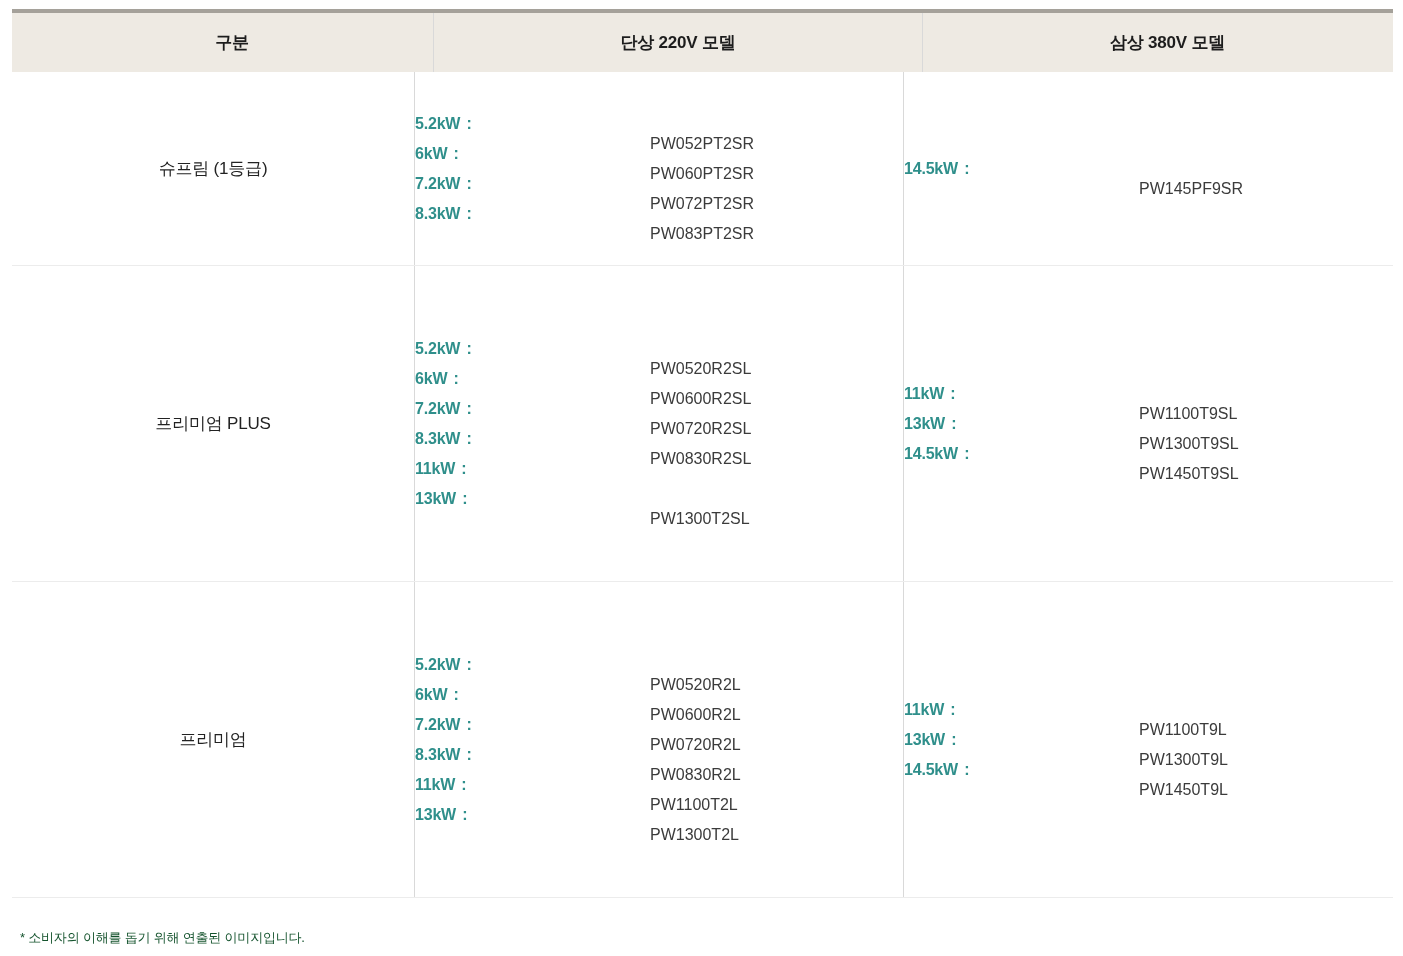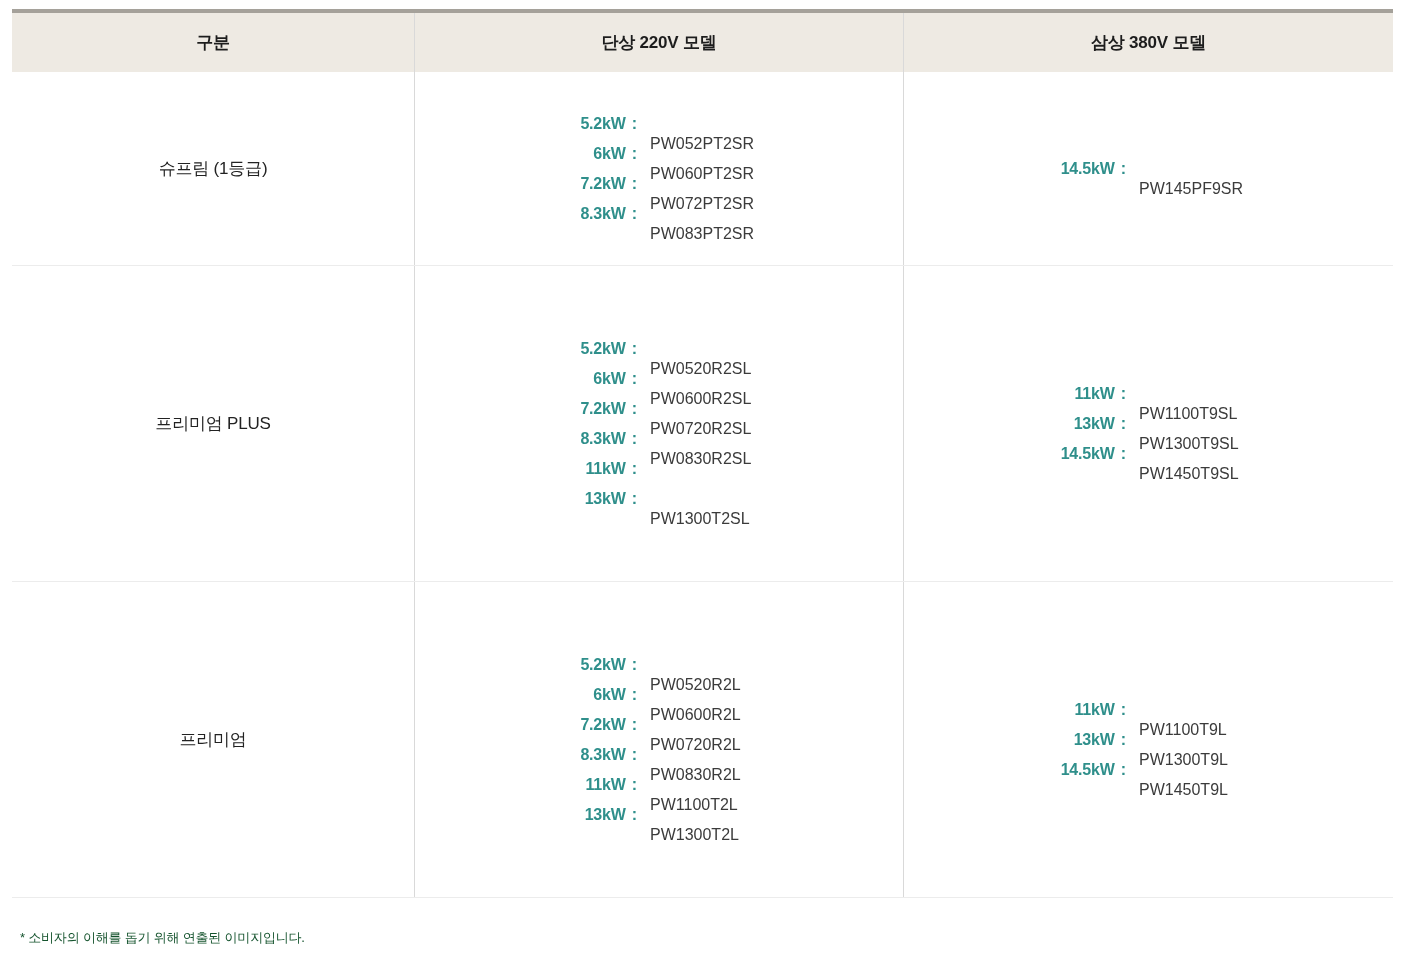--- a/index.html
+++ b/index.html
@@ -16,20 +16,21 @@
     border-top:4px solid var(--top-border,#a5a19a);
     border-bottom:1px solid var(--row-divider,#ececec);
   }
   .thead,.trow{
     display:grid;
     grid-template-columns:402px 489px 490px;
   }
   .thead{
     background:var(--header-bg,#eeeae3);
     height:59px;
+    padding-left:19px;
   }
   .th{
     display:flex;align-items:center;justify-content:center;
     font-size:17px;font-weight:700;color:#1d1d1d;
     letter-spacing:-0.2px;
   }
   .th + .th{border-left:1px solid var(--col-divider,#d9d9d9);}
   .trow .cell + .cell{border-left:1px solid var(--col-divider,#d9d9d9);}
   .trow + .trow{border-top:1px solid var(--row-divider,#ececec);}
   .trow:nth-child(1){height:193px;}
@@ -44,21 +45,20 @@
     font-size:17px;font-weight:500;color:#222;
     letter-spacing:-0.2px;
   }
   .spec-line{
     display:flex;align-items:center;
     height:30px;line-height:30px;
     font-size:16px;
   }
   .kw{
     flex:0 0 222px;
-    text-align:right;
     font-weight:700;
     color:var(--accent,#2f8f8b);
     letter-spacing:-0.2px;
   }
   .kw::after{content:" :";margin-left:2px;}
   .model{
     flex:1;
     text-align:left;
     margin-left:13px;
     font-weight:400;

